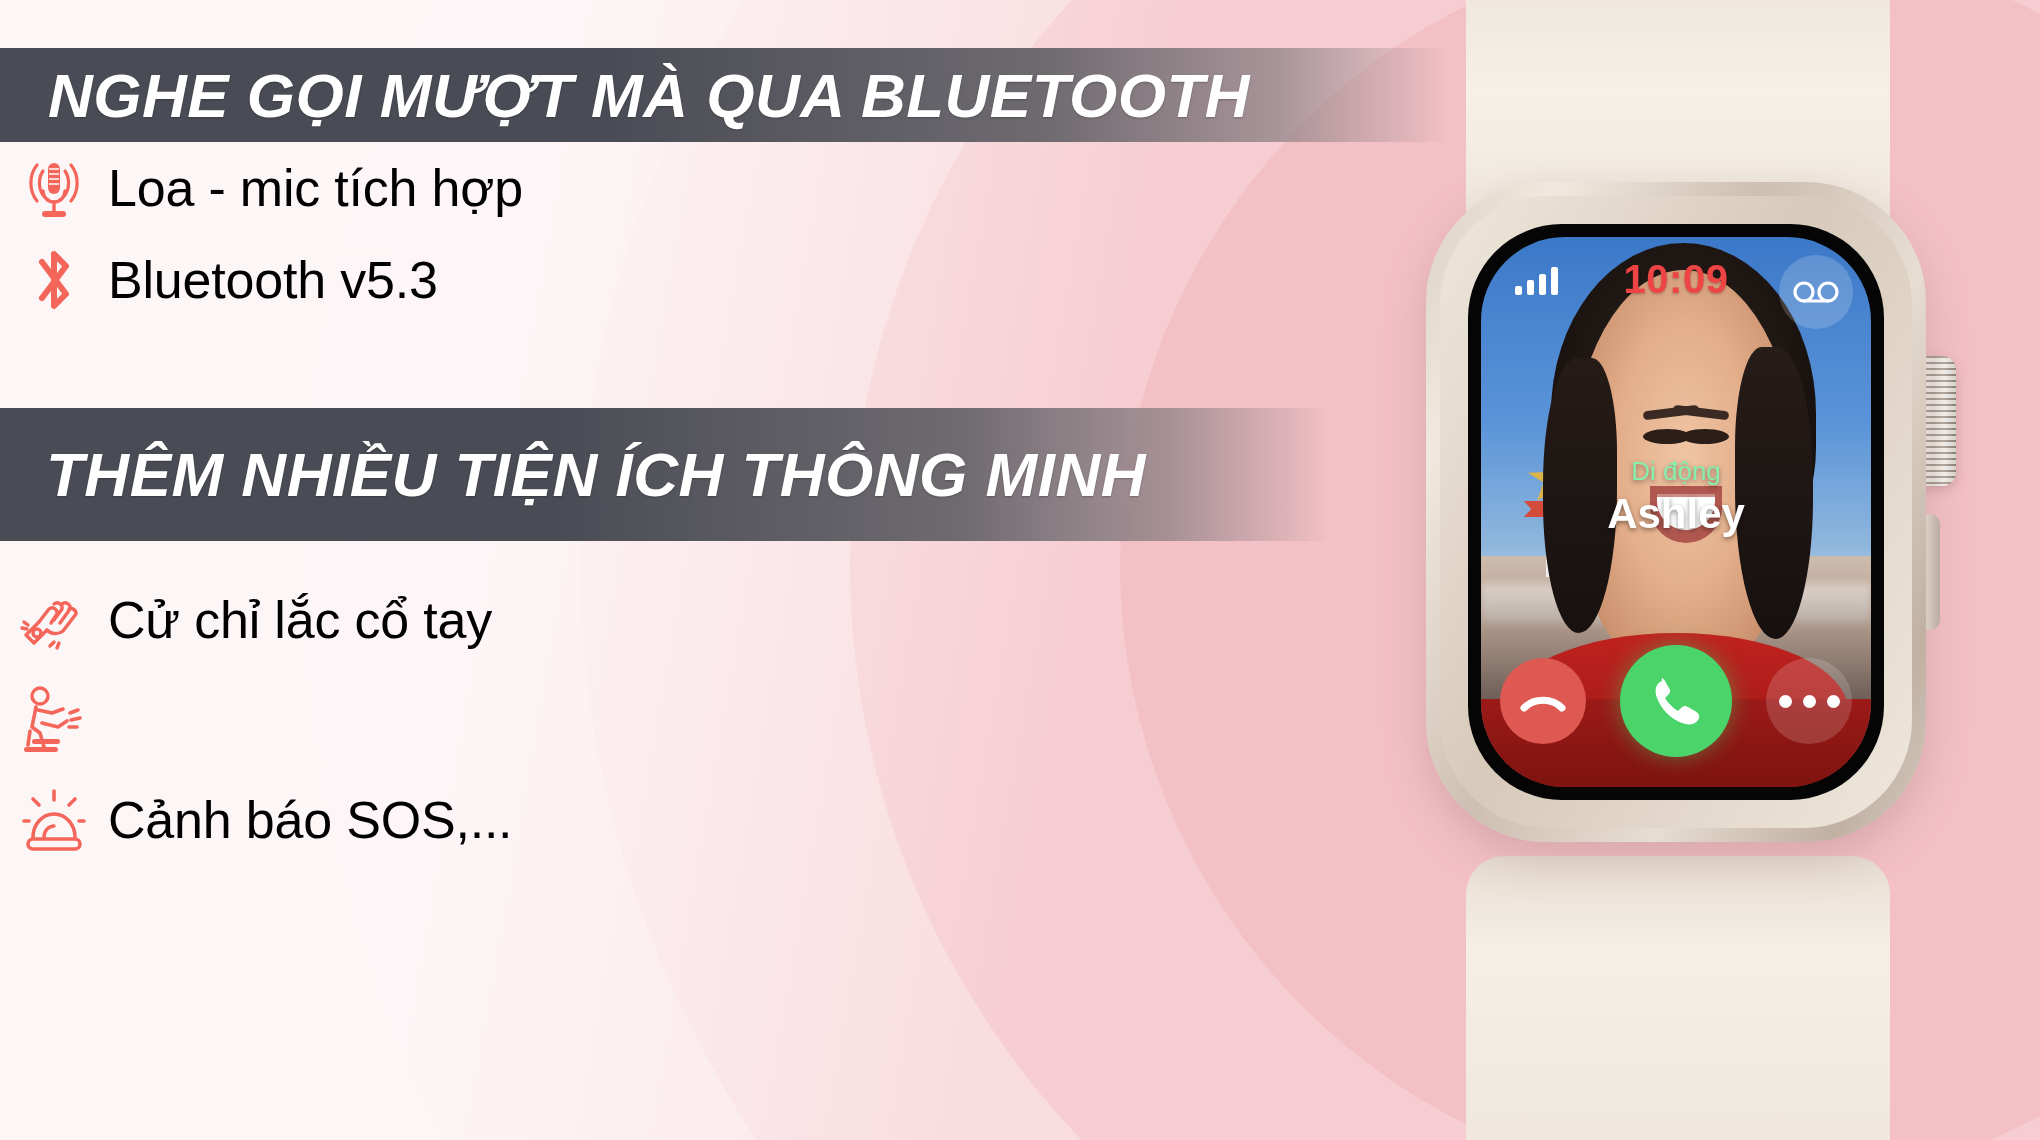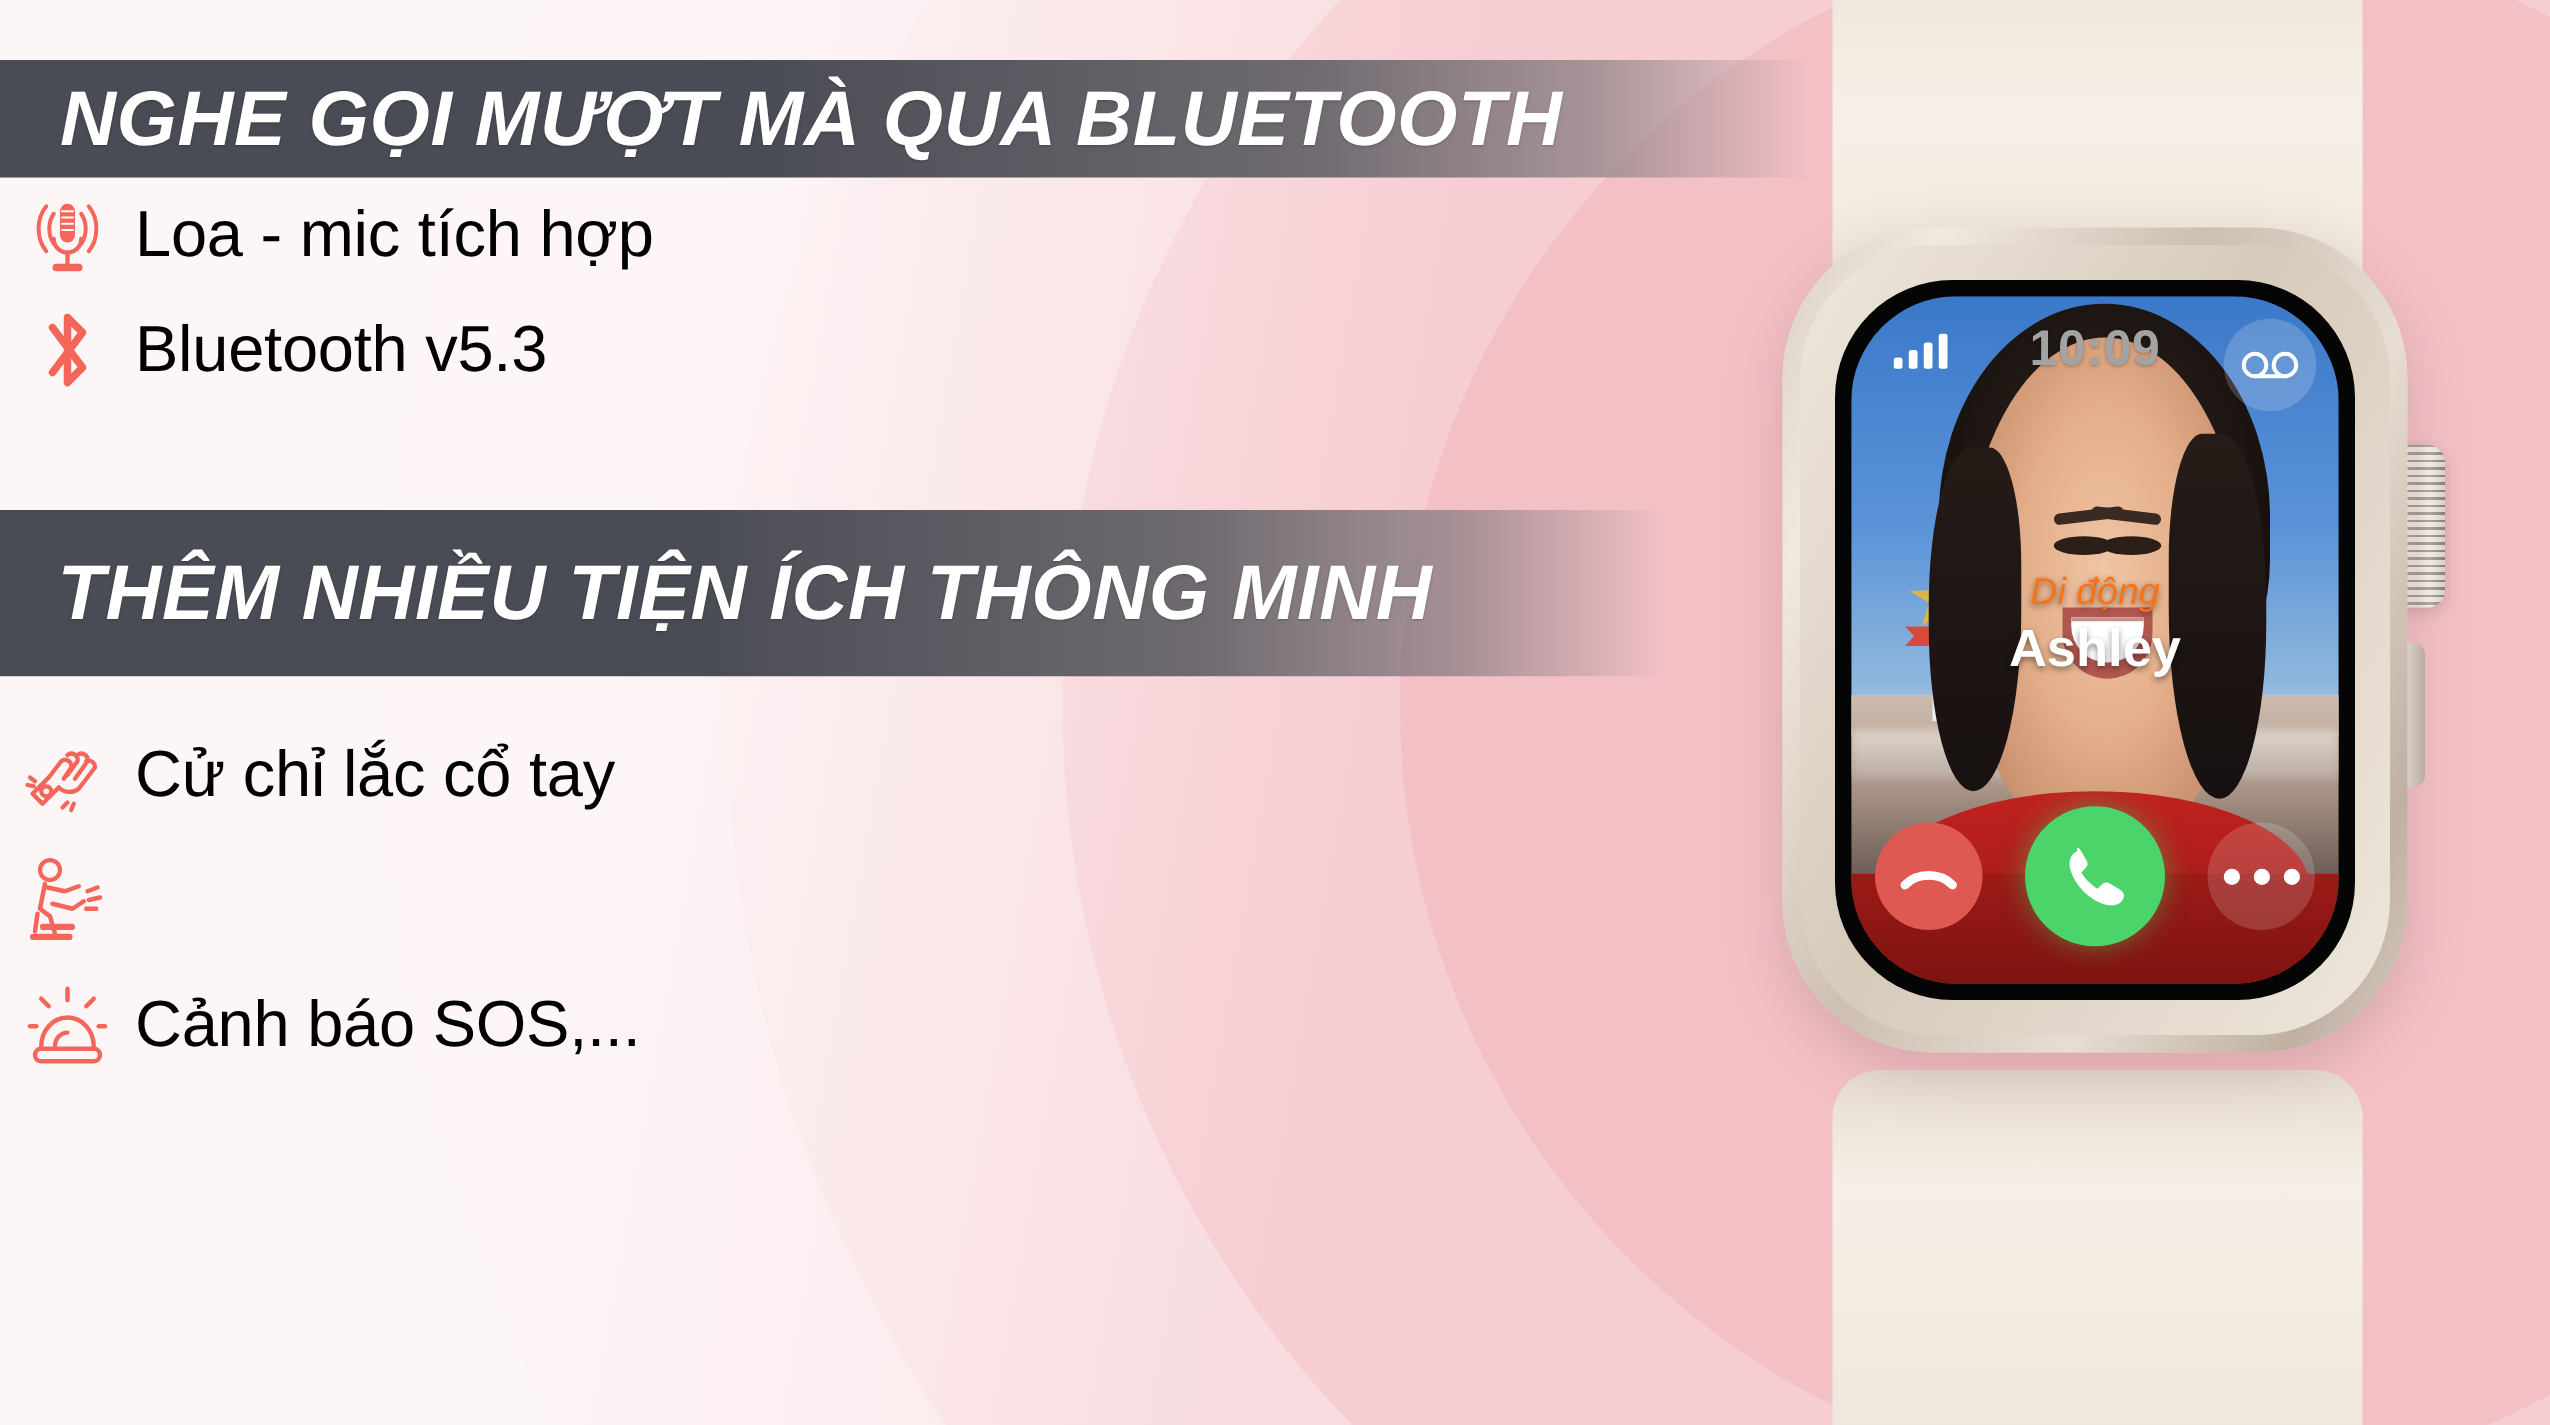--- a/index.html
+++ b/index.html
@@ -95,28 +95,28 @@
     background:linear-gradient(180deg,#c0221f 0%,#a71b18 60%,#8e1512 100%);}
   .shirt-bg{position:absolute;left:0;right:0;top:84%;bottom:0;
     background:linear-gradient(180deg,#9c1a17 0%,#7e1310 100%);}
 
   
   .status{position:absolute;left:0;right:0;top:20px;height:46px;}
   .bars{position:absolute;left:34px;top:10px;display:flex;align-items:flex-end;gap:5px;}
   .bars i{display:block;width:7px;background:#fff;border-radius:2px;}
   .bars i:nth-child(1){height:9px;} .bars i:nth-child(2){height:15px;}
   .bars i:nth-child(3){height:21px;} .bars i:nth-child(4){height:28px;}
-  .clock{position:absolute;left:0;right:0;text-align:center;color:#a3a3a3;font-size:40px;font-weight:600;
+  .clock{position:absolute;left:0;right:0;text-align:center;color:#ef4444;font-size:40px;font-weight:600;
     letter-spacing:.5px;text-shadow:0 1px 3px rgba(0,0,0,.3);}
   .vm{position:absolute;right:18px;top:-2px;width:74px;height:74px;border-radius:50%;
     background:rgba(255,255,255,.18);display:flex;align-items:center;justify-content:center;}
   .vm svg{display:block;}
 
   .caller{position:absolute;left:0;right:0;top:calc(100% - 330px);text-align:center;}
-  .caller-sub{color:#f97316;font-size:30px;line-height:1.15;text-shadow:0 2px 5px rgba(0,0,0,.45);font-style:italic;}
+  .caller-sub{color:#86efac;font-size:26px;line-height:1.15;text-shadow:0 2px 5px rgba(0,0,0,.45);}
   .caller-name{color:#fff;font-size:42px;font-weight:bold;line-height:1.2;
     text-shadow:0 2px 5px rgba(0,0,0,.45);margin-top:2px;}
 
   .actions{position:absolute;left:0;right:0;bottom:26px;height:120px;
     display:flex;align-items:center;justify-content:center;gap:34px;}
   .btn{border-radius:50%;display:flex;align-items:center;justify-content:center;}
   .btn-decline{width:86px;height:86px;background:#de5951;}
   .btn-accept{width:112px;height:112px;background:#4ad46a;box-shadow:0 0 22px rgba(74,212,106,.45);}
   .btn-more{width:86px;height:86px;background:rgba(255,255,255,.16);}
   .dots{display:flex;gap:11px;}

